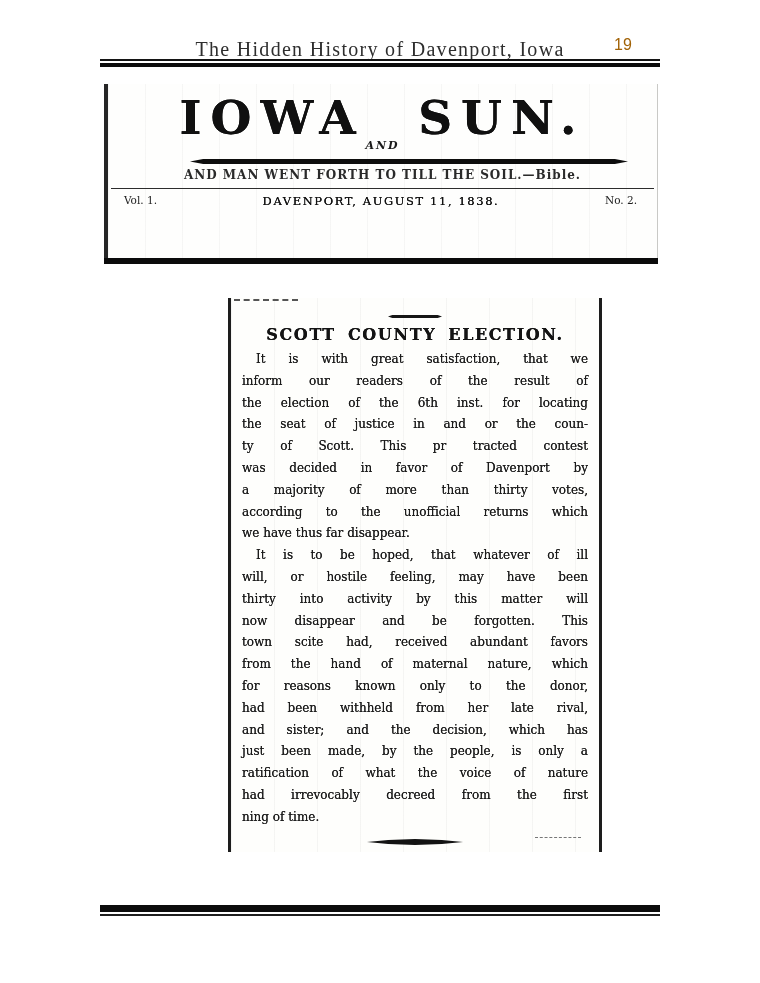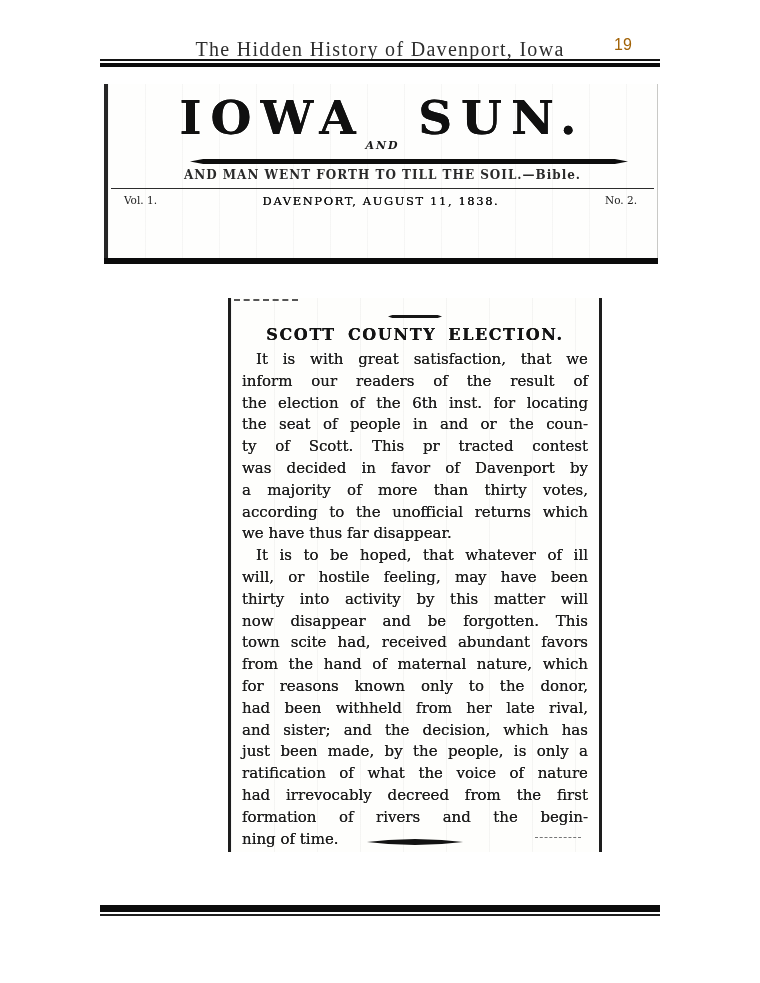--- a/index.html
+++ b/index.html
@@ -98,21 +98,21 @@
     margin:17px auto 7px auto;width:54px;height:3px;background:#161616;
     clip-path:polygon(0 50%,8% 0,92% 0,100% 50%,92% 100%,8% 100%);
   }
   .article-headline{
     text-align:center;
     font-size:16px;font-weight:bold;letter-spacing:1.6px;word-spacing:5px;
     color:#141414;text-shadow:0 0 0.4px #000;
   }
   .article-body{
     padding:5px 11px 0 11px;
-    font-size:15px;line-height:21.8px;
+    font-size:12px;line-height:21.8px;
     color:#1b1b1b;
     text-shadow:0 0 0.45px rgba(10,10,10,0.85);
   }
   .line{text-align:justify;text-align-last:justify;white-space:normal;}
   .line.first{text-indent:14px;}
   .line.last{text-align-last:left;}
   .article-end-divider{
     position:absolute;bottom:7px;left:50%;transform:translateX(-50%);
     width:96px;height:6px;background:#131313;
     clip-path:polygon(0 50%,22% 18%,50% 0,78% 18%,100% 50%,78% 82%,50% 100%,22% 82%);
@@ -149,39 +149,38 @@
 </div>
 
 <div class="article">
   <div class="article-top-dashes"></div>
   <div class="article-top-divider"></div>
   <div class="article-headline">SCOTT COUNTY ELECTION.</div>
   <div class="article-body">
     <div class="line first">It is with great satisfaction, that we</div>
     <div class="line">inform our readers of the result of</div>
     <div class="line">the election of the 6th inst. for locating</div>
-    <div class="line">the seat of people in and or the coun-</div>
+    <div class="line">the seat of justice in and or the coun-</div>
     <div class="line">ty of Scott. This pr tracted contest</div>
     <div class="line">was decided in favor of Davenport by</div>
     <div class="line">a majority of more than thirty votes,</div>
     <div class="line">according to the unofficial returns which</div>
     <div class="line last">we have thus far disappear.</div>
     <div class="line first">It is to be hoped, that whatever of ill</div>
     <div class="line">will, or hostile feeling, may have been</div>
     <div class="line">thirty into activity by this matter will</div>
     <div class="line">now disappear and be forgotten. This</div>
     <div class="line">town scite had, received abundant favors</div>
     <div class="line">from the hand of maternal nature, which</div>
     <div class="line">for reasons known only to the donor,</div>
     <div class="line">had been withheld from her late rival,</div>
     <div class="line">and sister; and the decision, which has</div>
     <div class="line">just been made, by the people, is only a</div>
     <div class="line">ratification of what the voice of nature</div>
     <div class="line">had irrevocably decreed from the first</div>
-    <div class="line">formation of rivers and the begin-</div>
     <div class="line last">ning of time.</div>
   </div>
   <div class="article-bottom-dashes"></div>
   <div class="article-end-divider"></div>
 </div>
 
 <div class="footer-rule-thick"></div>
 <div class="footer-rule-thin"></div>
 
 </body></html>

